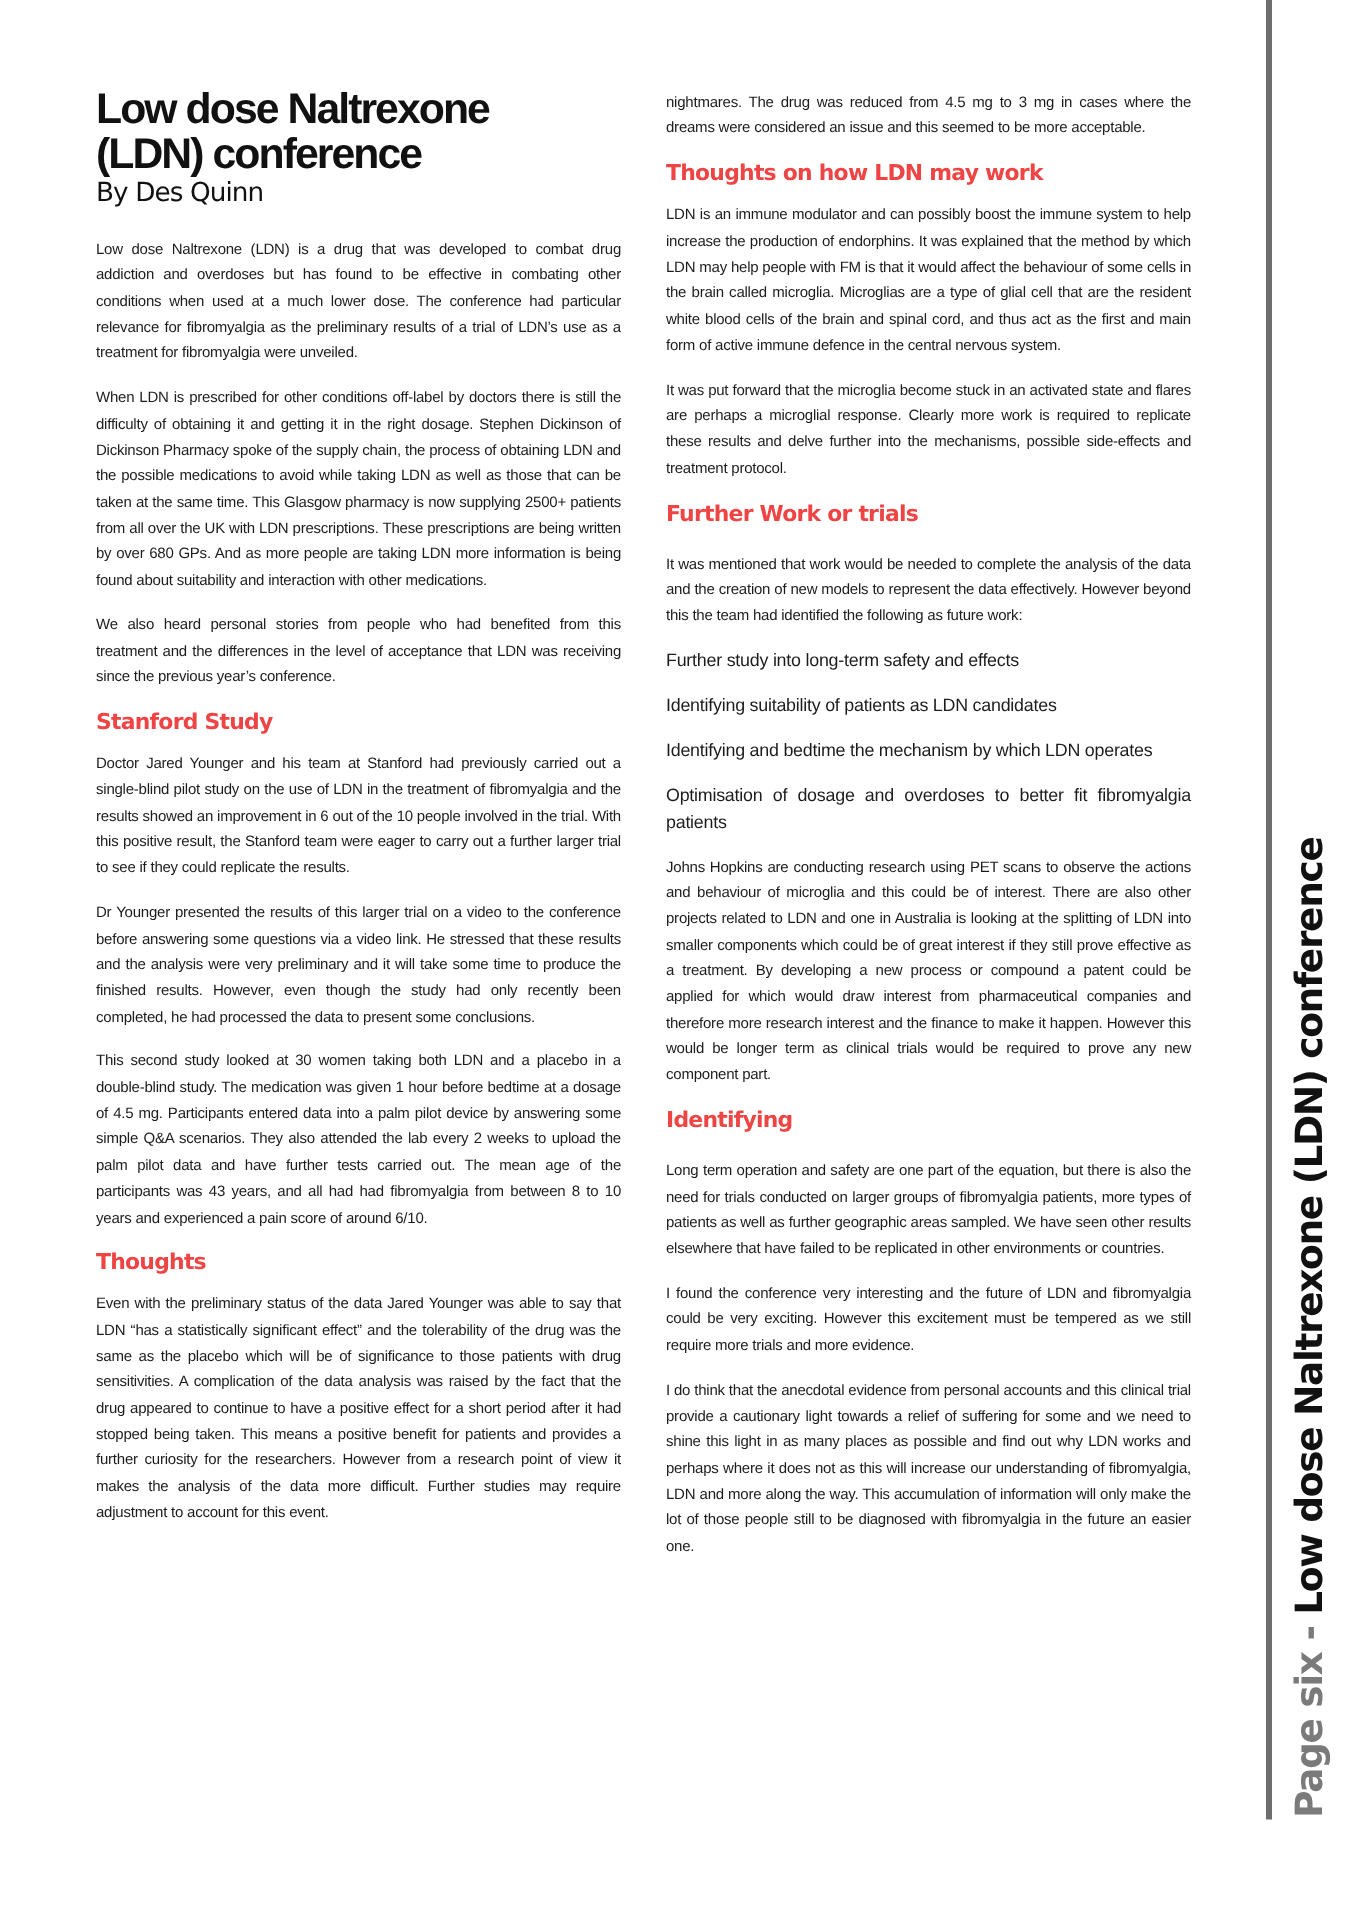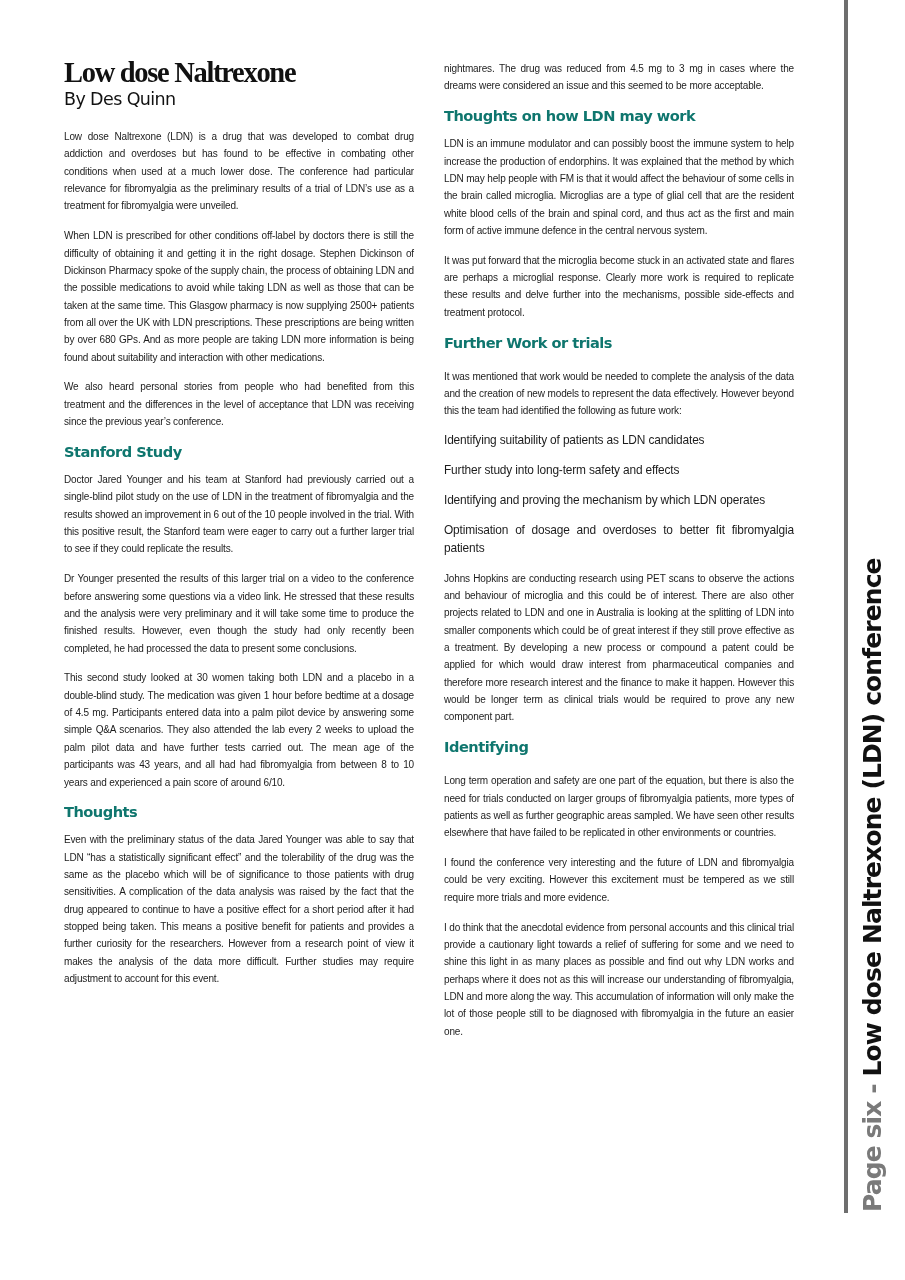--- a/index.html
+++ b/index.html
@@ -1,42 +1,43 @@
 <!DOCTYPE html>
 <html><head>
   <meta charset="utf-8">
   <style>
     html, body { margin: 0; padding: 0; background: #ffffff; }
     body { width: 905px; height: 1280px; position: relative; overflow: hidden; color: #1a1a1a; }
     .col { position: absolute; width: 350px; font-family: "Liberation Sans", sans-serif; }
     .col-left { left: 64px; top: 58px; }
     .col-right { left: 444px; top: 60px; }
-    .title { font-family: Liberation Serif, serif; font-weight: bold; font-size: 28.5px; line-height: 30px; letter-spacing: -1.3px; margin: 0; color: #111; }
+    .title { font-family: Liberation Sans, sans-serif; font-weight: bold; font-size: 28.5px; line-height: 30px; letter-spacing: -1.3px; margin: 0; color: #111; }
     .byline { font-family: "DejaVu Sans", sans-serif; font-weight: normal; font-size: 17.5px; line-height: 22px; letter-spacing: -0.6px; margin: 0 0 18px 0; color: #111; }
     p.body { font-size: 10px; line-height: 17.35px; text-align: justify; margin: 0 0 12.5px 0; letter-spacing: -0.15px; color: #1c1c1c; }
-    h2.section { font-family: "DejaVu Sans", sans-serif; font-weight: bold; font-size: 14.6px; line-height: 18px; letter-spacing: -0.5px; margin: 2px 0 10px 0; color: #0f766e; }
+    h2.section { font-family: "DejaVu Sans", sans-serif; font-weight: bold; font-size: 14.6px; line-height: 18px; letter-spacing: -0.5px; margin: 2px 0 10px 0; color: #ef4444; }
     h2.section.spaced { margin-bottom: 16px; }
     p.item { font-size: 11.9px; line-height: 17.35px; text-align: justify; margin: 0 0 12.7px 0; letter-spacing: -0.15px; color: #1c1c1c; }
     .rule { position: absolute; left: 844px; top: 0; width: 4px; height: 1213px; background: #6e6e6e; }
     .vertical {
       position: absolute; left: 858px; top: 1212px;
       transform-origin: 0 0; transform: rotate(-90deg);
       white-space: nowrap;
       font-family: "DejaVu Sans", sans-serif; font-weight: bold;
       font-size: 25px; line-height: 30px; letter-spacing: -0.9px;
     }
     .vertical .page-label { color: #7a7a7a; font-weight: bold; }
     .vertical .page-title { color: #111; }
   </style>
 </head>
 <body>
 
 <div class="col col-left">
   <h1 class="title">
     <span>Low dose Naltrexone</span><br>
+    <span>(LDN) conference</span>
   </h1>
   <div class="byline">By Des Quinn</div>
 
   <p class="body">Low dose Naltrexone (LDN) is a drug that was developed to combat drug addiction and overdoses but has found to be effective in combating other conditions when used at a much lower dose. The conference had particular relevance for fibromyalgia as the preliminary results of a trial of LDN’s use as a treatment for fibromyalgia were unveiled.</p>
   <p class="body">When LDN is prescribed for other conditions off-label by doctors there is still the difficulty of obtaining it and getting it in the right dosage. Stephen Dickinson of Dickinson Pharmacy spoke of the supply chain, the process of obtaining LDN and the possible medications to avoid while taking LDN as well as those that can be taken at the same time. This Glasgow pharmacy is now supplying 2500+ patients from all over the UK with LDN prescriptions. These prescriptions are being written by over 680 GPs. And as more people are taking LDN more information is being found about suitability and interaction with other medications.</p>
   <p class="body">We also heard personal stories from people who had benefited from this treatment and the differences in the level of acceptance that LDN was receiving since the previous year’s conference.</p>
 
   <h2 class="section">Stanford Study</h2>
   <p class="body">Doctor Jared Younger and his team at Stanford had previously carried out a single-blind pilot study on the use of LDN in the treatment of fibromyalgia and the results showed an improvement in 6 out of the 10 people involved in the trial. With this positive result, the Stanford team were eager to carry out a further larger trial to see if they could replicate the results.</p>
   <p class="body">Dr Younger presented the results of this larger trial on a video to the conference before answering some questions via a video link. He stressed that these results and the analysis were very preliminary and it will take some time to produce the finished results. However, even though the study had only recently been completed, he had processed the data to present some conclusions.</p>
@@ -48,23 +49,23 @@
 
 <div class="col col-right">
   <p class="body">nightmares. The drug was reduced from 4.5 mg to 3 mg in cases where the dreams were considered an issue and this seemed to be more acceptable.</p>
 
   <h2 class="section">Thoughts on how LDN may work</h2>
   <p class="body">LDN is an immune modulator and can possibly boost the immune system to help increase the production of endorphins. It was explained that the method by which LDN may help people with FM is that it would affect the behaviour of some cells in the brain called microglia. Microglias are a type of glial cell that are the resident white blood cells of the brain and spinal cord, and thus act as the first and main form of active immune defence in the central nervous system.</p>
   <p class="body">It was put forward that the microglia become stuck in an activated state and flares are perhaps a microglial response. Clearly more work is required to replicate these results and delve further into the mechanisms, possible side-effects and treatment protocol.</p>
 
   <h2 class="section spaced">Further Work or trials</h2>
   <p class="body">It was mentioned that work would be needed to complete the analysis of the data and the creation of new models to represent the data effectively. However beyond this the team had identified the following as future work:</p>
+  <p class="item">Further study into long-term safety and effects</p>
   <p class="item">Identifying suitability of patients as LDN candidates</p>
-  <p class="item">Further study into long-term safety and effects</p>
-  <p class="item">Identifying and proving the mechanism by which LDN operates</p>
+  <p class="item">Identifying and bedtime the mechanism by which LDN operates</p>
   <p class="item">Optimisation of dosage and overdoses to better fit fibromyalgia patients</p>
   <p class="body">Johns Hopkins are conducting research  using PET scans to observe the actions and behaviour of microglia and this could be of interest. There are also other projects related to LDN and one in Australia is looking at the splitting of LDN into smaller components which could be of great interest if they still prove effective as a treatment. By developing a new process or compound a patent could be applied for which would draw interest from pharmaceutical companies and therefore more research interest and the finance to make it happen. However this would be longer term as clinical trials would be required to prove any new component part.</p>
 
   <h2 class="section spaced">Identifying</h2>
   <p class="body">Long term operation and safety are one part of the equation, but there is also the need for trials conducted on larger groups of fibromyalgia patients, more types of patients as well as further geographic areas sampled. We have seen other results elsewhere that have failed to be replicated in other environments or countries.</p>
   <p class="body">I found the conference very interesting and the future of LDN and fibromyalgia could be very exciting. However this excitement must be tempered as we still require more trials and more evidence.</p>
   <p class="body">I do think that the anecdotal evidence from personal accounts and this clinical trial provide a cautionary light towards a relief of suffering for some and we need to shine this light in as many places as possible and find out why LDN works and perhaps where it does not as this will increase our understanding of fibromyalgia, LDN and more along the way. This accumulation of information will only make the lot of those people still to be diagnosed with fibromyalgia in the future an easier one.</p>
 </div>
 
 <div class="rule"></div>

